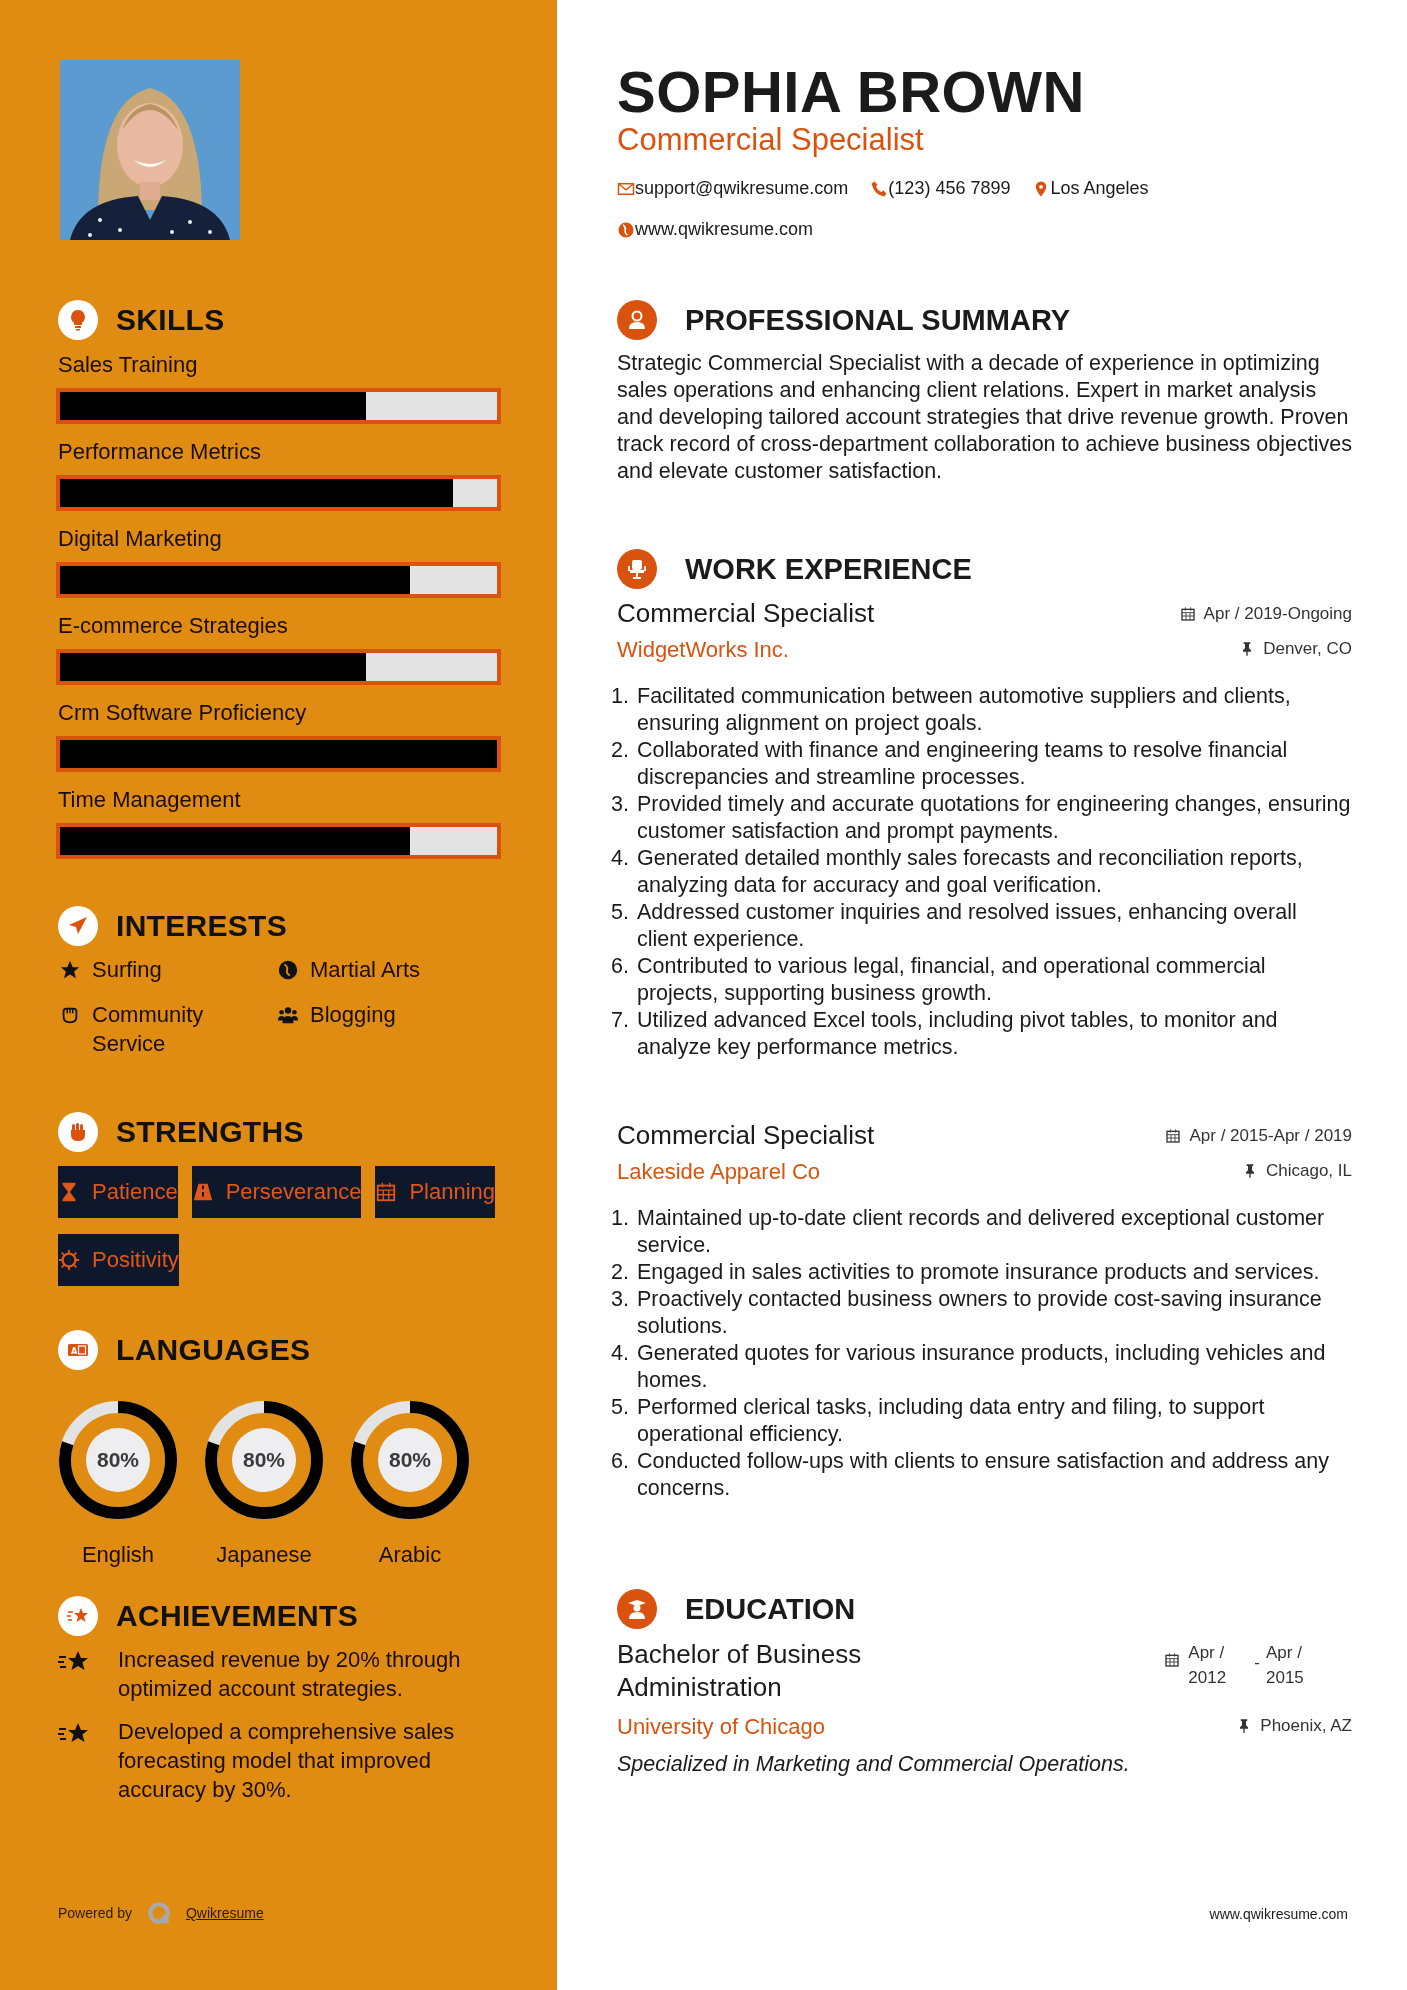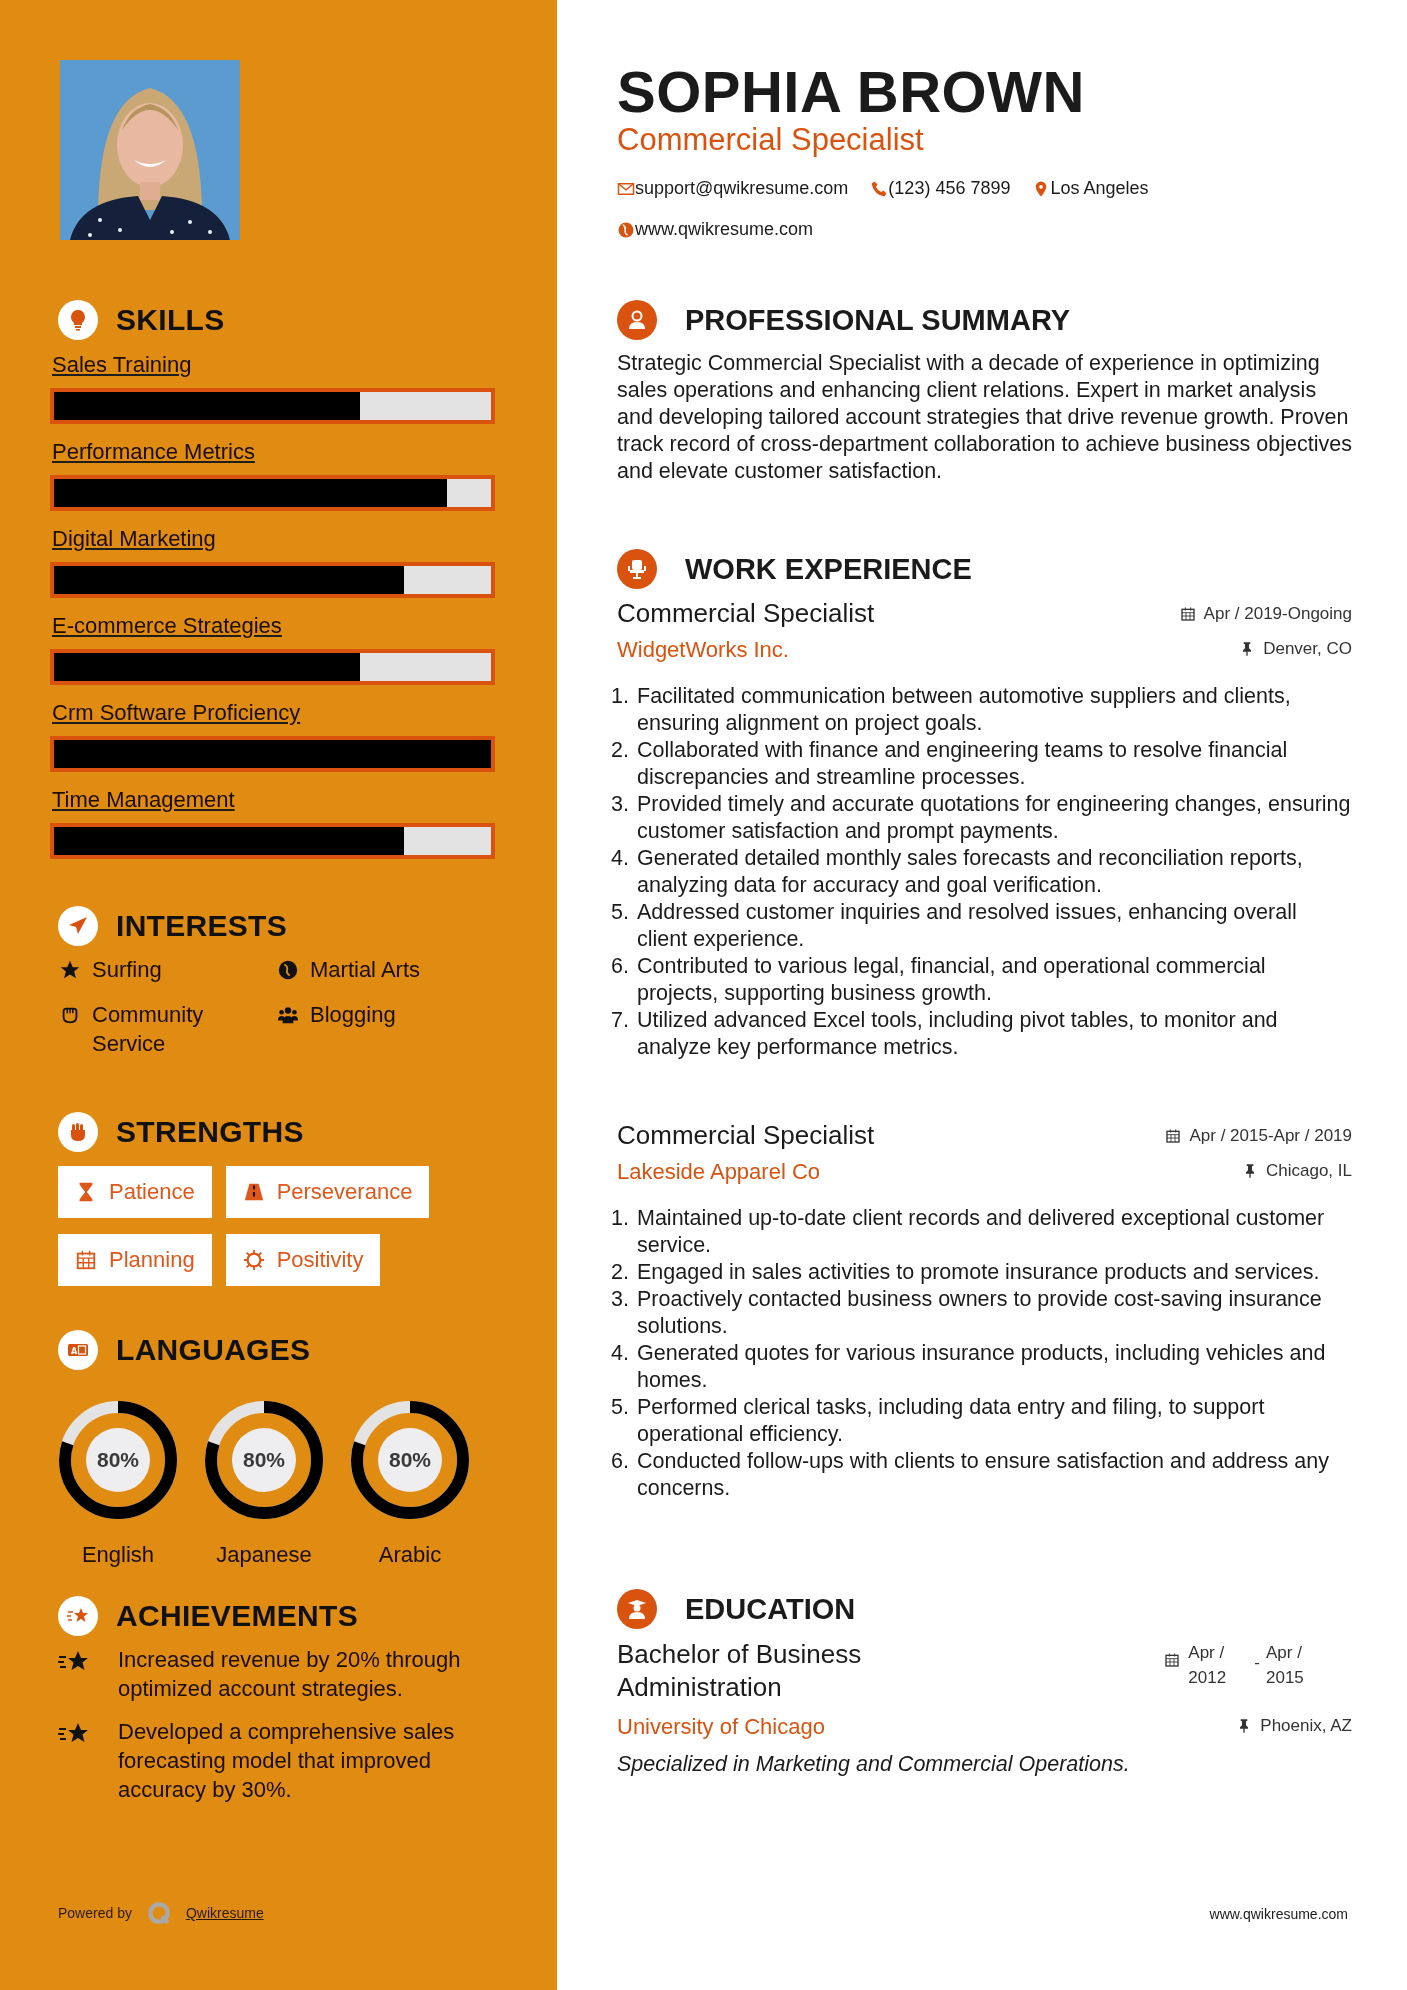--- a/index.html
+++ b/index.html
@@ -13,35 +13,35 @@
   .photo { position: absolute; left: 60px; top: 60px; width: 180px; height: 180px; background: #5B9BD0; overflow: hidden; }
   .photo svg { width: 100%; height: 100%; display: block; }
 
   
   .s-head { position: absolute; left: 58px; display: flex; align-items: center; gap: 18px; }
   .s-head .circle { width: 40px; height: 40px; border-radius: 50%; background: #fff; display: flex; align-items: center; justify-content: center; }
   .s-head .circle svg { width: 24px; height: 24px; }
   .s-head .title { font-size: 30px; font-weight: 700; color: #111; letter-spacing: 0.3px; }
 
   
-  .skills { position: absolute; left: 52px; top: 350px; width: 445px; text-decoration: underline; }
+  .skills { position: absolute; left: 58px; top: 350px; width: 445px; }
   .skill { height: 87px; }
   .skill-name { font-size: 22px; color: #1a0d00; line-height: 30px; }
   .skill-bar { margin-top: 8px; height: 36px; border: 4px solid #D9530F; background: #E3E3E3; position: relative; left: -2px; width: 445px; }
   .skill-fill { height: 100%; background: #000; }
 
   
   .interests { position: absolute; left: 58px; top: 955px; width: 440px; display: grid; grid-template-columns: 218px 220px; row-gap: 16px; }
   .interest { display: flex; align-items: flex-start; gap: 10px; font-size: 22px; color: #1a0d00; line-height: 29px; }
   .interest .ic { width: 24px; height: 29px; display: flex; align-items: center; justify-content: center; flex-shrink: 0; }
   .interest .ic svg { width: 22px; height: 22px; }
 
   
   .strengths { position: absolute; left: 58px; top: 1166px; width: 450px; display: flex; flex-wrap: wrap; column-gap: 14px; row-gap: 16px; }
-  .badge { background: #ffffff; color: #E0571A; font-size: 22px; height: 52px; padding: 0 17px; display: flex; align-items: center; gap: 12px; }
+  .badge { background: #0f172a; color: #E0571A; font-size: 22px; height: 52px; padding: 0 0; display: flex; align-items: center; gap: 12px; }
   .badge svg { width: 22px; height: 22px; }
 
   
   .langs { position: absolute; left: 58px; top: 1400px; display: flex; gap: 26px; }
   .lang { width: 120px; display: flex; flex-direction: column; align-items: center; }
   .ring { width: 120px; height: 120px; position: relative; }
   .ring svg { position: absolute; left: 0; top: 0; }
   .ring .pct { position: absolute; left: 28px; top: 28px; width: 64px; height: 64px; border-radius: 50%; background: #EEEEF0; display: flex; align-items: center; justify-content: center; font-size: 21px; font-weight: 700; color: #3a3a3a; }
   .lang-name { margin-top: 22px; font-size: 22px; color: #1a0d00; }
 

